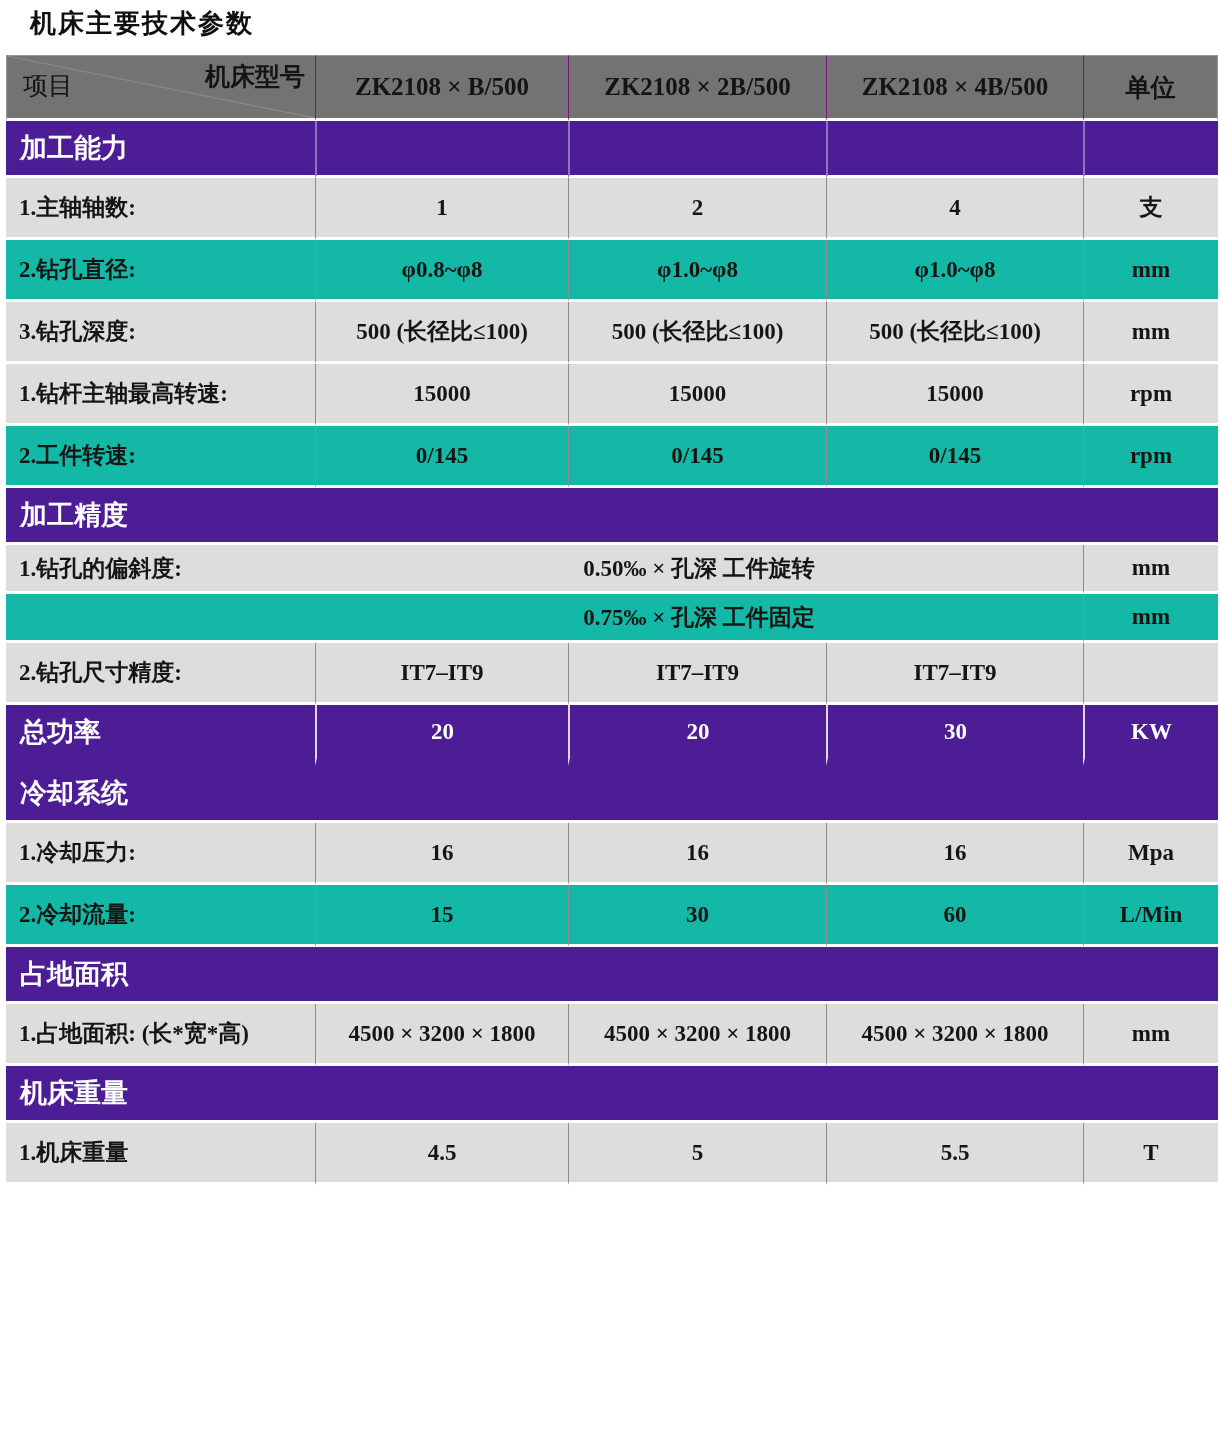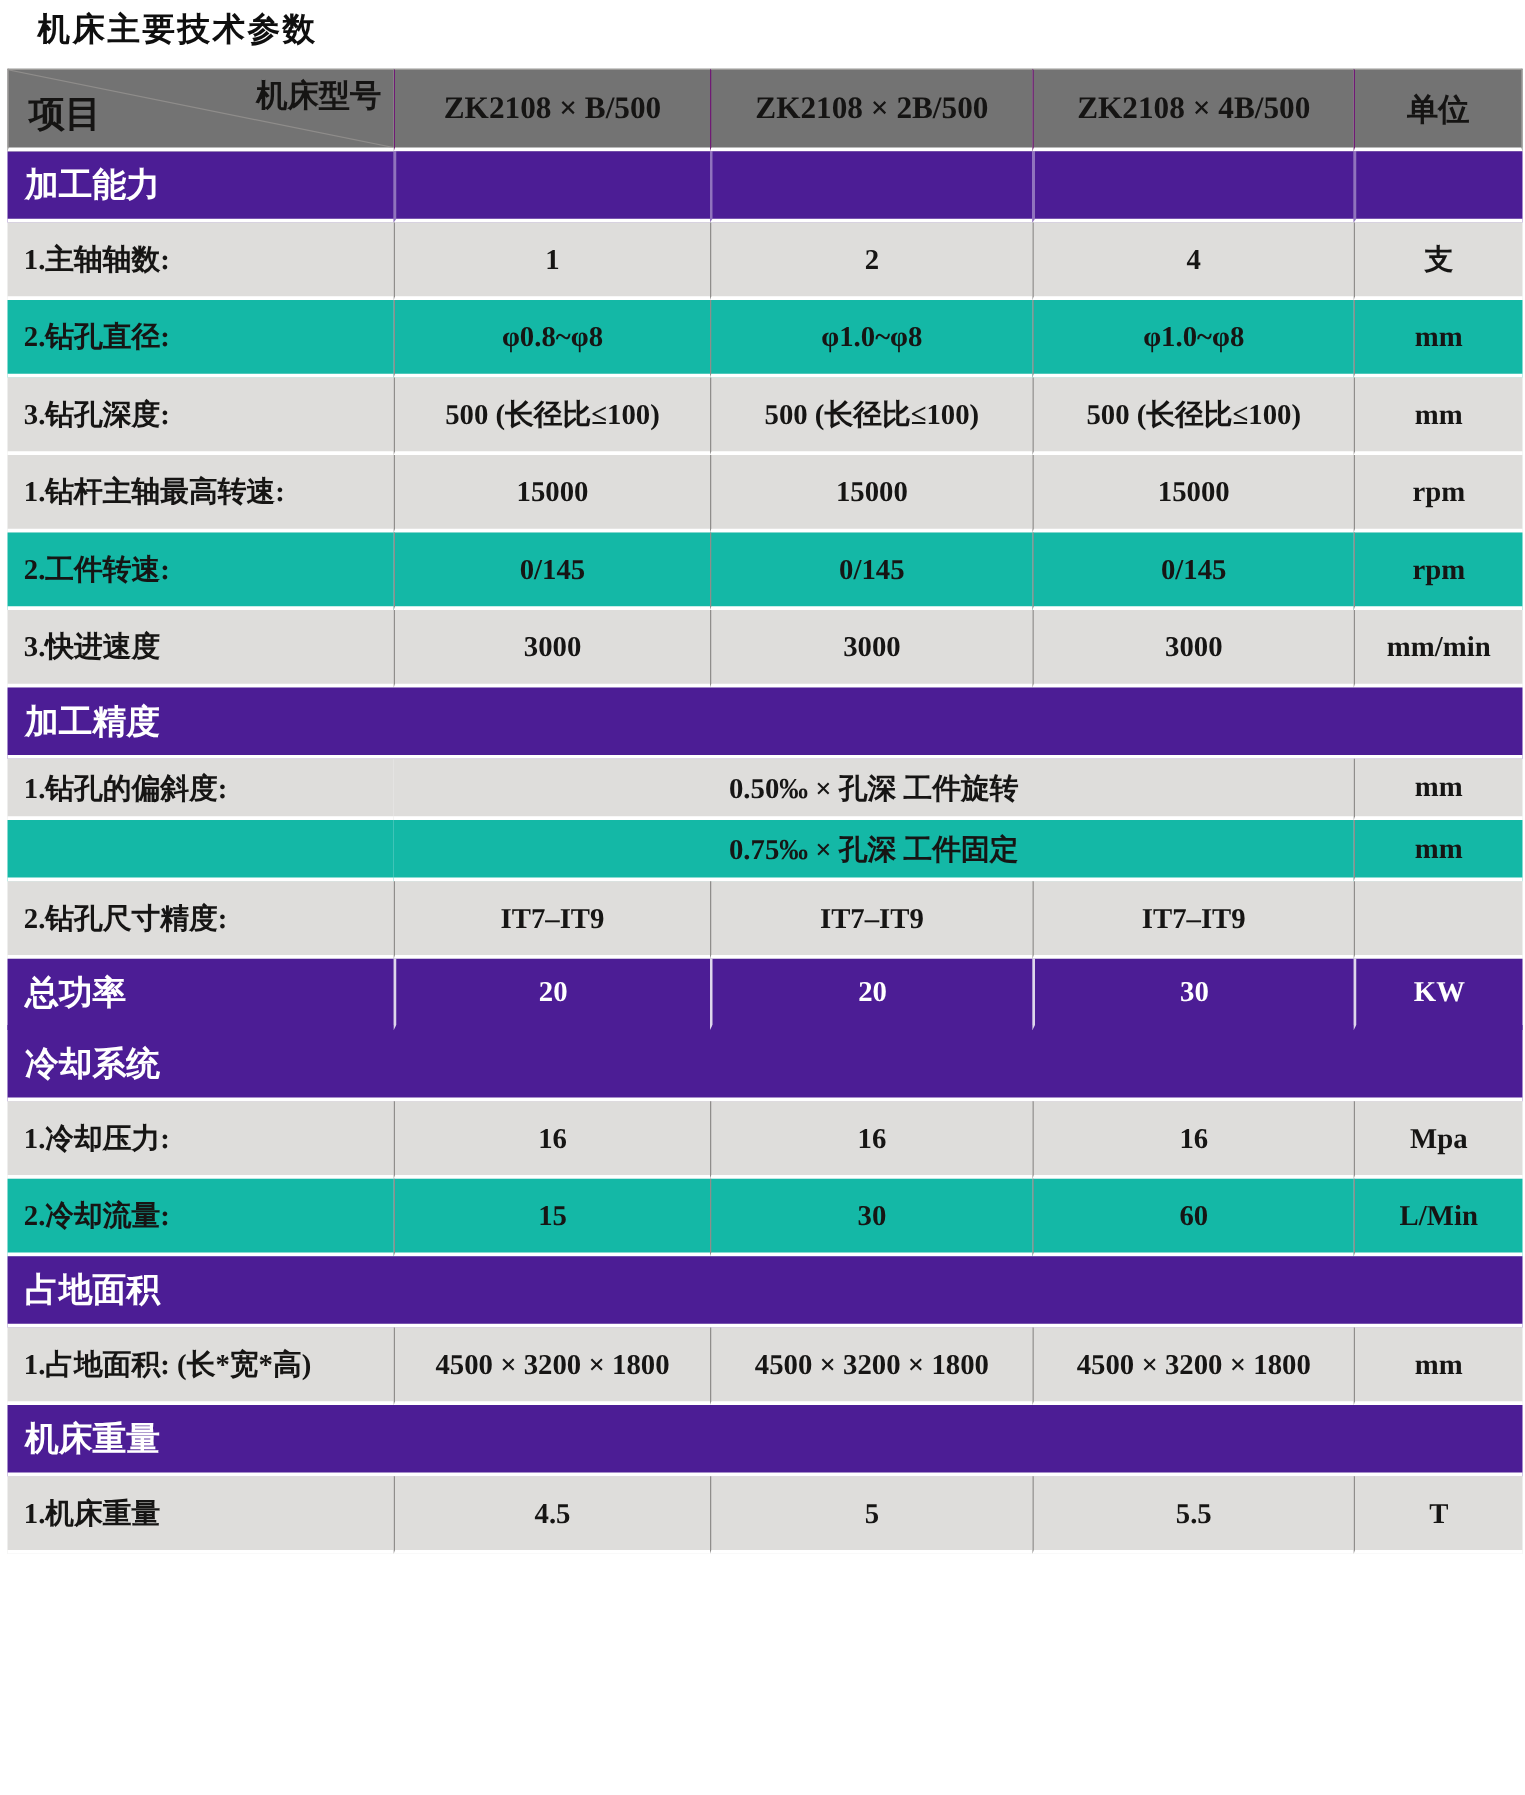--- a/index.html
+++ b/index.html
@@ -69,23 +69,23 @@
     display: block;
   }
   .corner-top {
     position: absolute;
     top: 4px; right: 10px;
     font-size: 25px;
     font-weight: bold;
   }
   .corner-bottom {
     position: absolute;
-    bottom: 6px; left: 16px;
-    font-size: 29px;
-    font-weight: bold;
+    bottom: 16px; left: 16px;
+    font-size: 25px;
+    font-weight: normal;
   }
 
   
   tbody td { border-bottom: 3px solid #ffffff; }
 
   .label {
     text-align: left;
     padding-left: 13px;
     font-family: "Liberation Serif", "DejaVu Serif", serif;
     font-weight: bold;
@@ -116,21 +116,21 @@
     font-family: "DejaVu Sans", "Liberation Sans", sans-serif;
     font-weight: bold;
     font-size: 27px;
     color: #ffffff;
   }
   .r-section.with-div td + td { border-left: 2px solid rgba(255,255,255,0.38); }
 
   
   .r-section-values td {
     height: 53px;
-    border-bottom: 4px solid #4c1d95;
+    border-bottom: 8px solid #4c1d95;
   }
   .r-section-values td + td { border-left: 2px solid rgba(255,255,255,0.82); }
   .r-section-values .val { color: #ffffff; }
 
   
   .r-data td   { height: 59px; }
   .r-merged td { height: 46px; }
 </style>
 </head>
 <body>
@@ -197,27 +197,20 @@
           <td class="val div-left">15000</td>
           <td class="val div-left">rpm</td>
         </tr>
         <tr class="r-data shade-white">
           <td class="label">2.工件转速:</td>
           <td class="val div-left">0/145</td>
           <td class="val div-left">0/145</td>
           <td class="val div-left">0/145</td>
           <td class="val div-left">rpm</td>
         </tr>
-        <tr class="r-data shade-gray">
-          <td class="label">3.快进速度</td>
-          <td class="val div-left">3000</td>
-          <td class="val div-left">3000</td>
-          <td class="val div-left">3000</td>
-          <td class="val div-left">mm/min</td>
-        </tr>
         <tr class="r-section">
           <td class="sec-label" colspan="5">加工精度</td>
         </tr>
         <tr class="r-merged shade-gray">
           <td class="label">1.钻孔的偏斜度:</td>
           <td class="val" colspan="3">0.50‰ × 孔深  工件旋转</td>
           <td class="val div-left">mm</td>
         </tr>
         <tr class="r-merged shade-white">
           <td class="label"></td>

